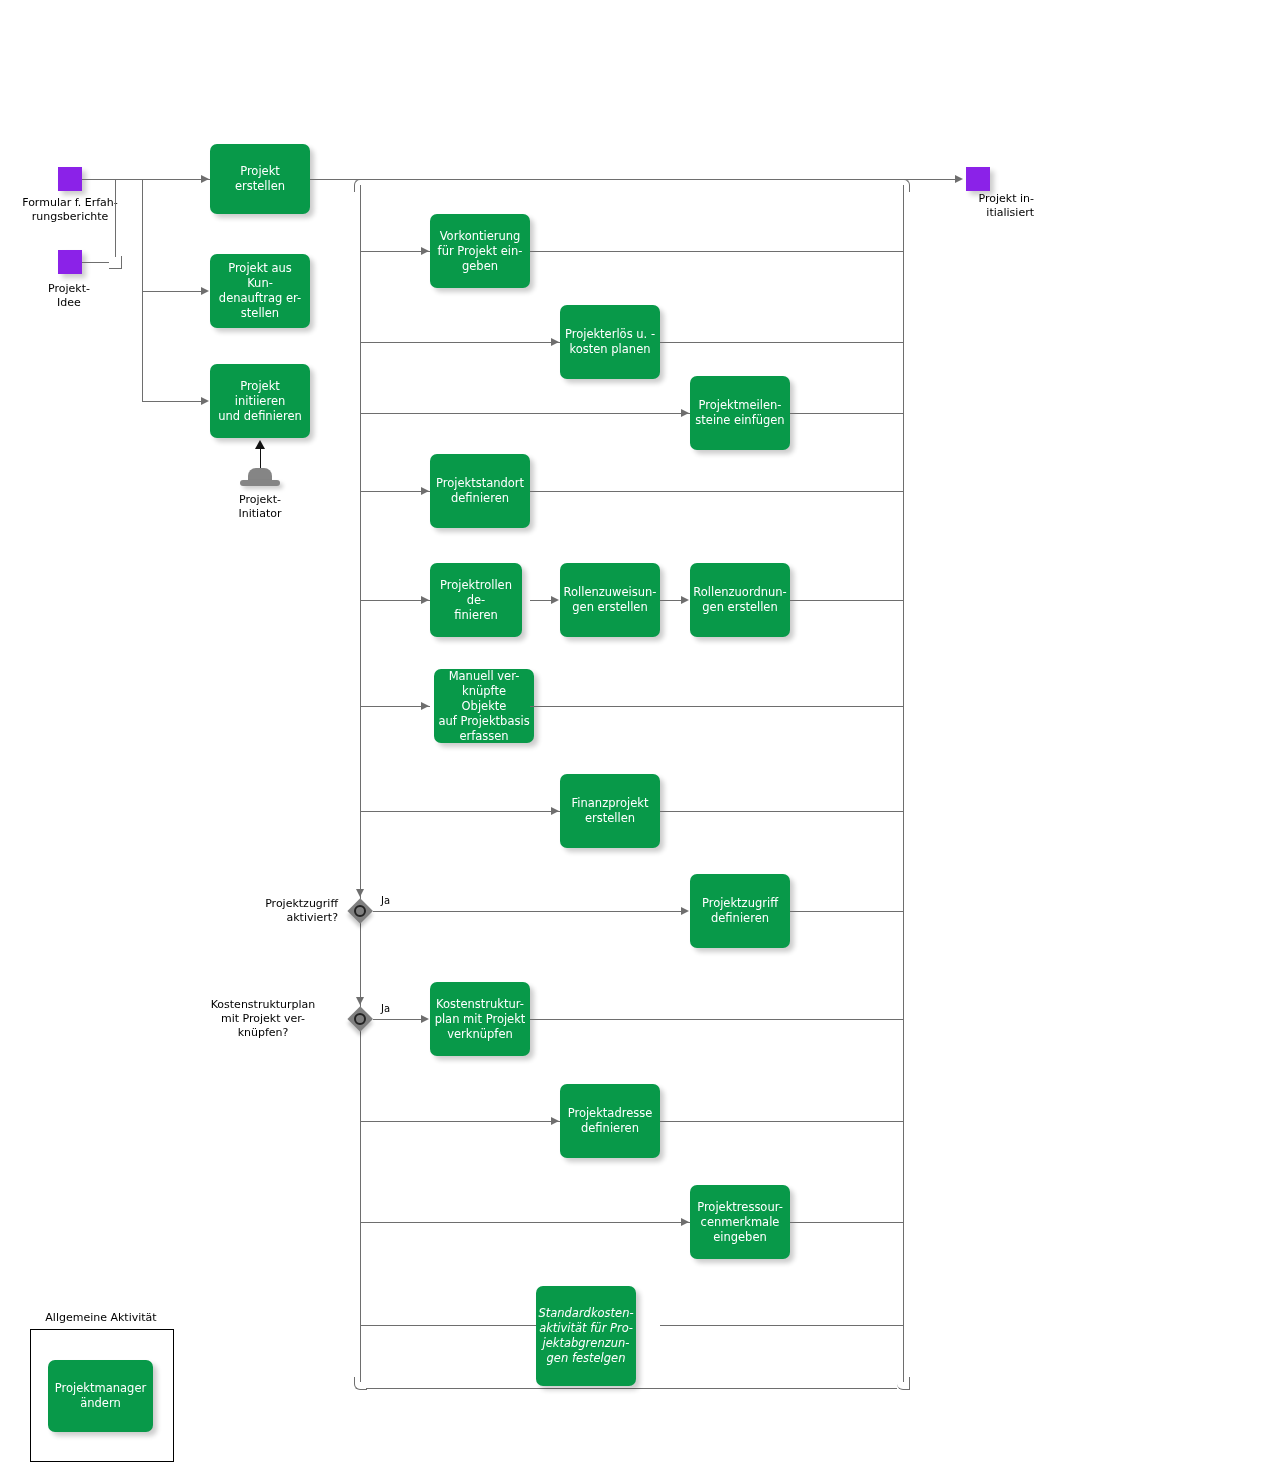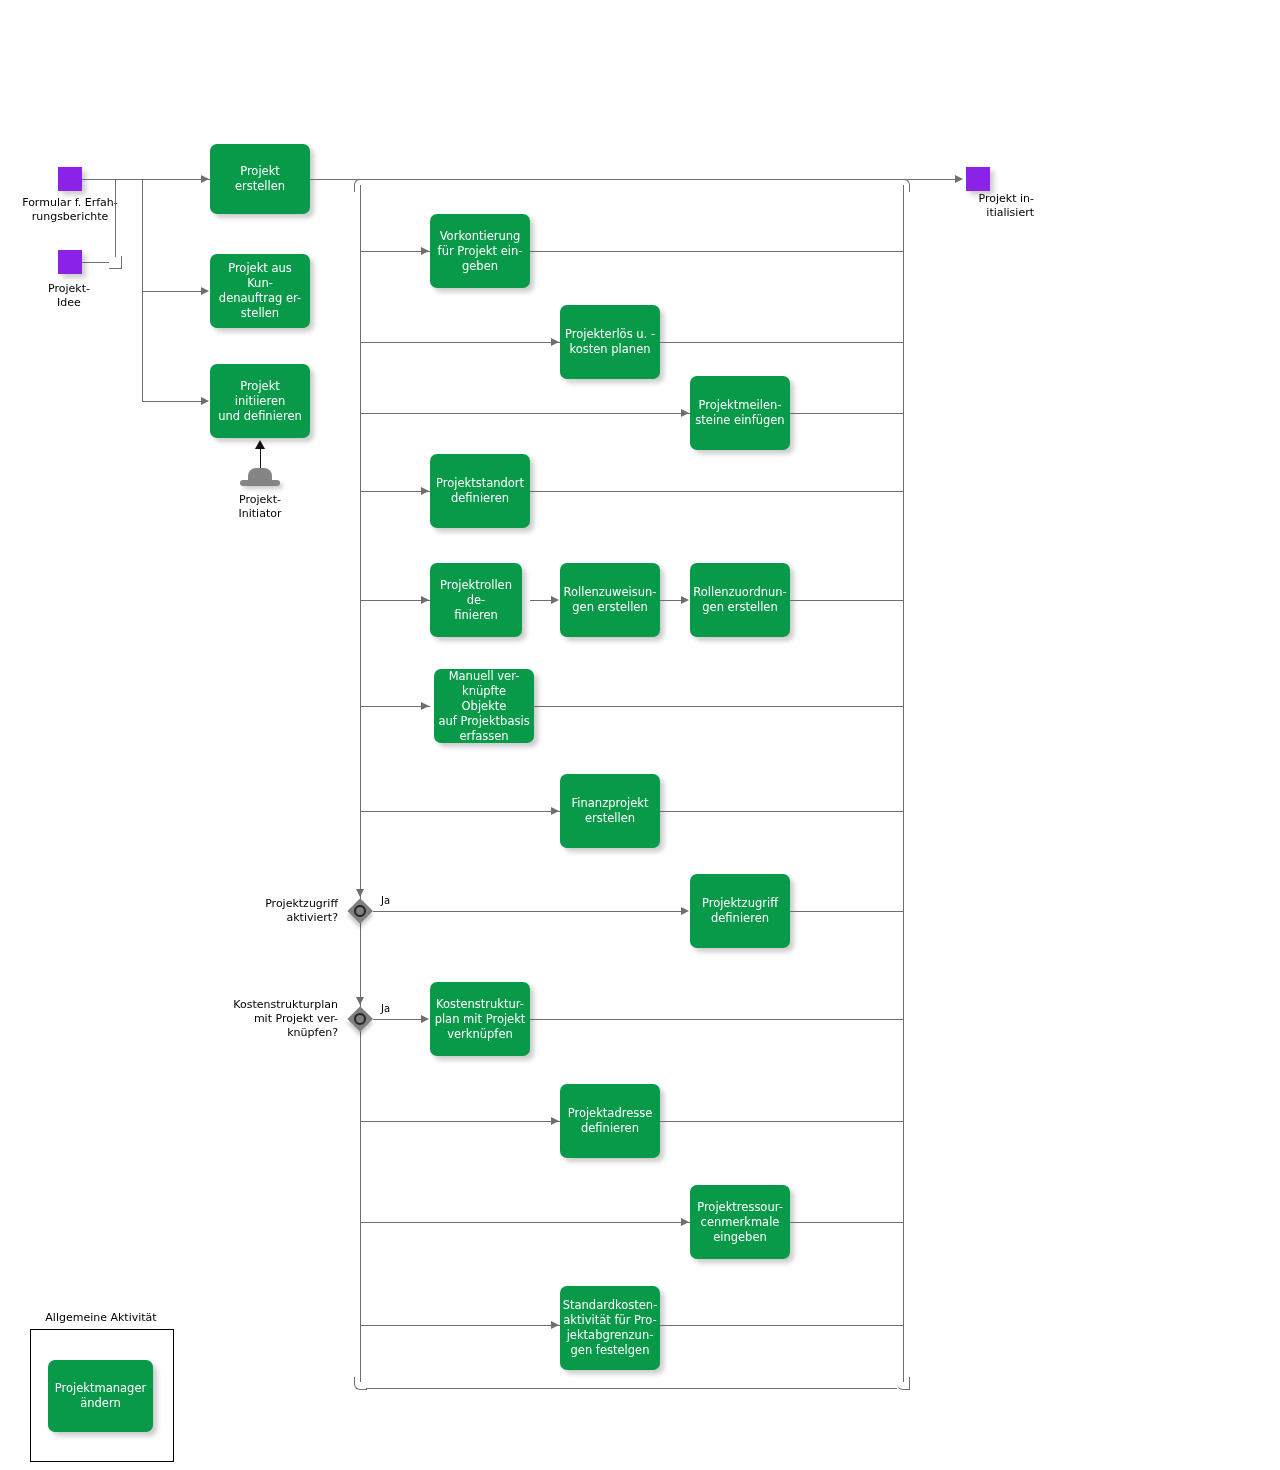--- a/index.html
+++ b/index.html
@@ -247,21 +247,21 @@
   <div class="arrow" style="left:681px;top:906.5px;"></div>
   <div class="act" style="left:690px;top:874px;width:100px;height:74px;">Projektzugriff
 definieren</div>
   <div class="ln lnh" style="left:790px;top:911px;width:114px;"></div>
 
   <div class="arrow-dn" style="left:356px;top:997px;"></div>
   <div class="dec" style="left:347px;top:1006px;">
     <div class="dia"></div>
     <div class="ring"></div>
   </div>
-  <div class="dec-label" style="left:188px;top:998px;width:150px;">Kostenstrukturplan
+  <div class="dec-label" style="left:188px;top:998px;width:150px;text-align:center;">Kostenstrukturplan
 mit Projekt ver-
 knüpfen?</div>
   <div class="branch-label" style="left:381px;top:1003px;">Ja</div>
   <div class="ln lnh" style="left:373px;top:1019px;width:48px;"></div>
   <div class="arrow" style="left:421px;top:1014.5px;"></div>
   <div class="act" style="left:430px;top:982px;width:100px;height:74px;">Kostenstruktur-
 plan mit Projekt
 verknüpfen</div>
   <div class="ln lnh" style="left:530px;top:1019px;width:374px;"></div>
 
@@ -273,21 +273,21 @@
 
   <div class="ln lnh" style="left:360px;top:1222px;width:330px;"></div>
   <div class="arrow" style="left:681px;top:1217.5px;"></div>
   <div class="act" style="left:690px;top:1185px;width:100px;height:74px;">Projektressour-
 cenmerkmale
 eingeben</div>
   <div class="ln lnh" style="left:790px;top:1222px;width:114px;"></div>
 
   <div class="ln lnh" style="left:360px;top:1325px;width:200px;"></div>
   <div class="arrow" style="left:551px;top:1320.5px;"></div>
-  <div class="act" style="left:560px;top:1286px;width:100px;height:84px;">Standardkosten-
+  <div class="act" style="left:536px;top:1286px;width:100px;height:100px;font-style:italic;">Standardkosten-
 aktivität für Pro-
 jektabgrenzun-
 gen festelgen</div>
   <div class="ln lnh" style="left:660px;top:1325px;width:244px;"></div>
 
   <div class="legend-title" style="left:22px;top:1311px;width:158px;">Allgemeine Aktivität</div>
   <div class="legend-box" style="left:30px;top:1329px;width:142px;height:131px;"></div>
   <div class="act" style="left:48px;top:1360px;width:105px;height:72px;">Projektmanager
 ändern</div>
 

